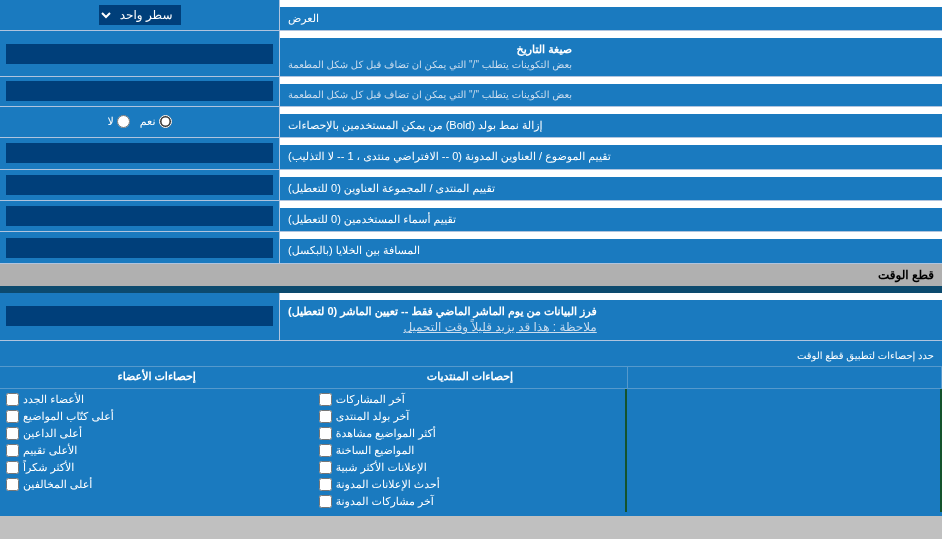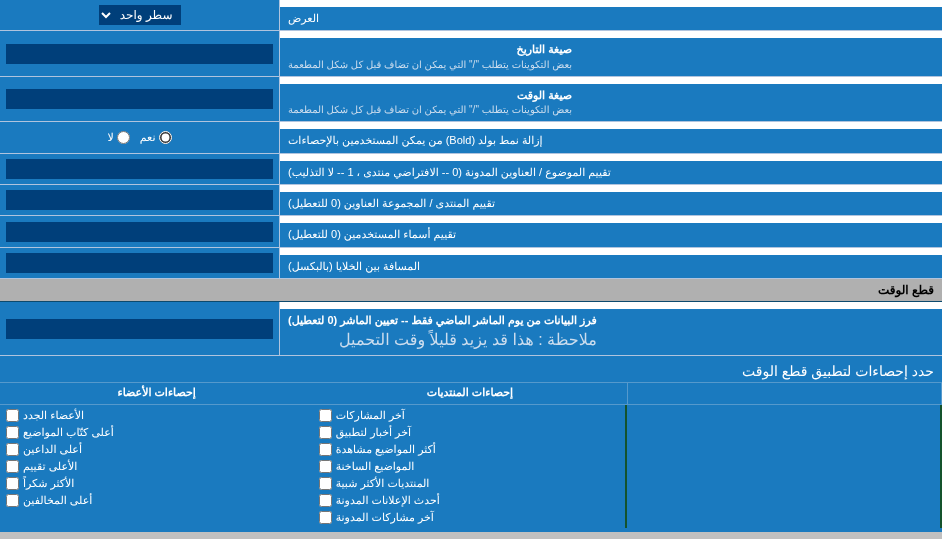--- a/index.html
+++ b/index.html
@@ -61,21 +61,21 @@
       font-size: 12px;
       padding: 2px 4px;
     }
     .section-header {
       background: #b0b0b0;
       color: #000;
       font-weight: bold;
       font-size: 12px;
       padding: 4px 8px;
       text-align: right;
-      border-bottom: 1px solid #0c4a6e;
+      border-bottom: 7px solid #0c4a6e;
     }
     .radio-group {
       display: flex;
       align-items: center;
       gap: 10px;
       padding: 4px 8px;
       direction: rtl;
     }
     .radio-group label {
       color: #fff;
@@ -136,21 +136,21 @@
     .limit-row {
       display: flex;
       align-items: center;
       background: #1a7abf;
       min-height: 22px;
       border-bottom: 1px solid #5599cc;
     }
     .limit-label {
       flex: 1;
       color: #fff;
-      font-size: 14px;
+      font-size: 10px;
       text-align: right;
       padding: 3px 8px;
     }
   </style>
 </head>
 <body>
 
 <div class="main-container">
 
   <div class="row">
@@ -174,21 +174,20 @@
       </div>
     </div>
     <div class="row-input">
       <input type="text" style="">
     </div>
   </div>
 
   <div class="row">
     <div class="row-label">
       <div>
-        <span style="display:block;font-weight:bold;">صيغة الوقت</span>
         <span style="display:block;font-size:10px;color:#cde;">بعض التكوينات يتطلب ‎"/"‎ التي يمكن ان تضاف قبل كل شكل المطعمة</span>
       </div>
     </div>
     <div class="row-input">
       <input type="text" style="">
     </div>
   </div>
 
   <div class="row">
     <div class="row-label">
@@ -245,21 +244,21 @@
   </div>
 
   <div class="section-header">
     <span>قطع الوقت</span>
   </div>
 
   <div class="row">
     <div class="row-label">
       <div>
         <span style="display:block;font-weight:bold;">فرز البيانات من يوم الماشر الماضي فقط -- تعيين الماشر (0 لتعطيل)</span>
-        <span style="display:block;font-size:16px;color:#cde;">ملاحظة : هذا قد يزيد قليلاً وقت التحميل</span>
+        <span style="display:block;font-size:12px;color:#cde;text-decoration:underline;">ملاحظة : هذا قد يزيد قليلاً وقت التحميل</span>
       </div>
     </div>
     <div class="row-input">
       <input type="text" style="">
     </div>
   </div>
 
   <div class="checkboxes-section">
 
     <div class="limit-row">
@@ -281,33 +280,33 @@
     <div class="checkboxes-content-row">
 
       <div class="checkboxes-col"></div>
 
       <div class="checkboxes-col">
         <div class="checkbox-item">
           <span>آخر المشاركات</span>
           <input type="checkbox" style="">
         </div>
         <div class="checkbox-item">
-          <span>آخر أخبار لتطبيق</span>
+          <span>آخر بولد المنتدى</span>
           <input type="checkbox" style="">
         </div>
         <div class="checkbox-item">
           <span>أكثر المواضيع مشاهدة</span>
           <input type="checkbox" style="">
         </div>
         <div class="checkbox-item">
           <span>المواضيع الساخنة</span>
           <input type="checkbox" style="">
         </div>
         <div class="checkbox-item">
-          <span>المنتديات الأكثر شبية</span>
+          <span>الإعلانات الأكثر شبية</span>
           <input type="checkbox" style="">
         </div>
         <div class="checkbox-item">
           <span>أحدث الإعلانات المدونة</span>
           <input type="checkbox" style="">
         </div>
         <div class="checkbox-item">
           <span>آخر مشاركات المدونة</span>
           <input type="checkbox" style="">
         </div>

